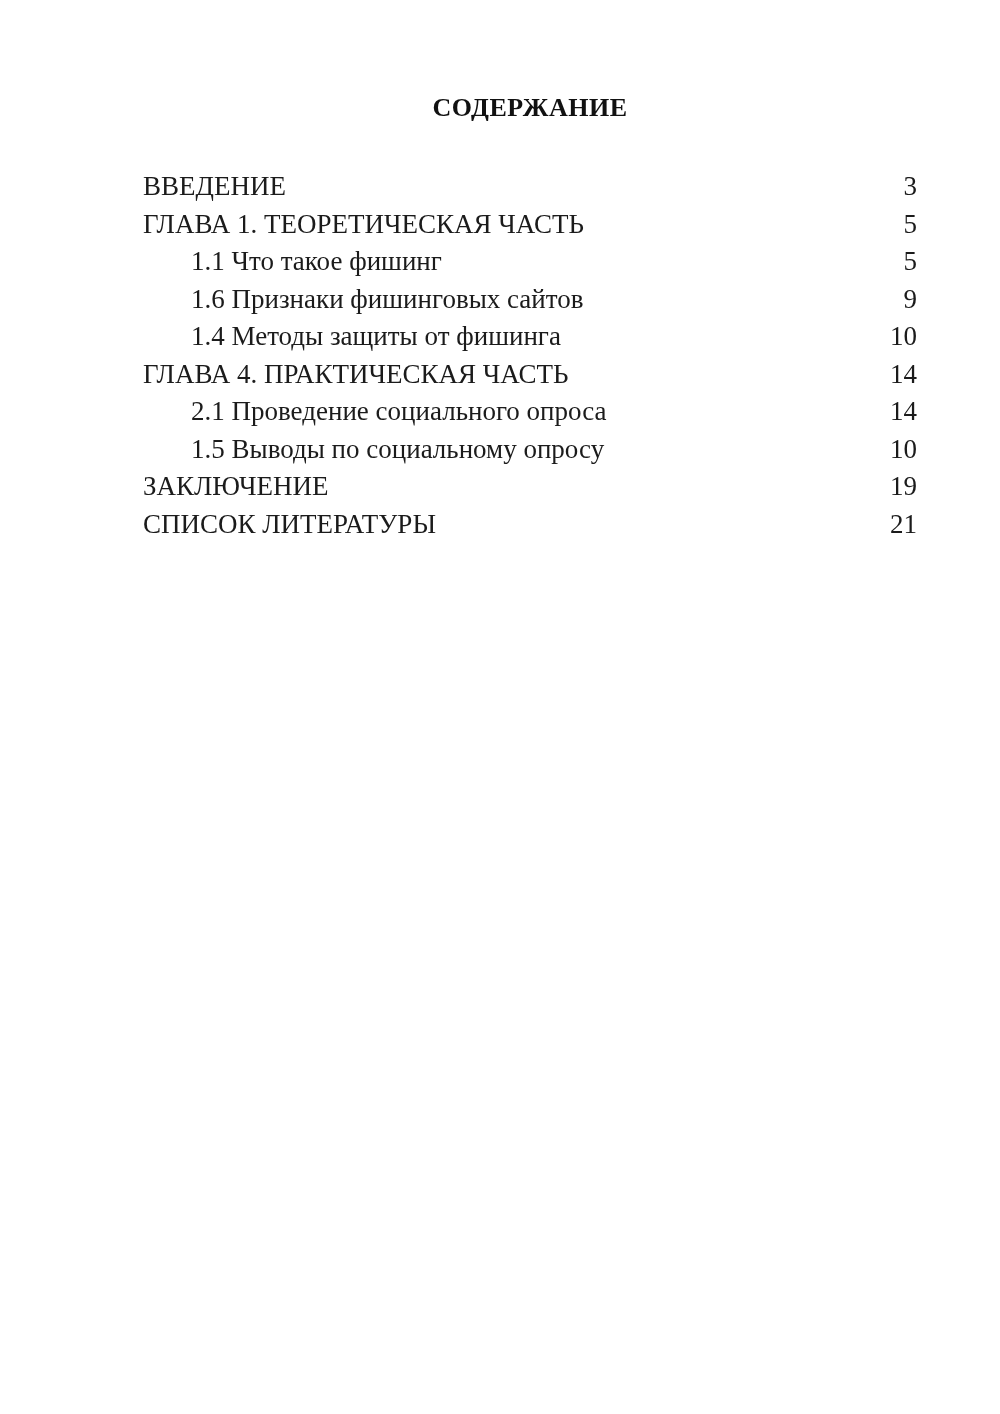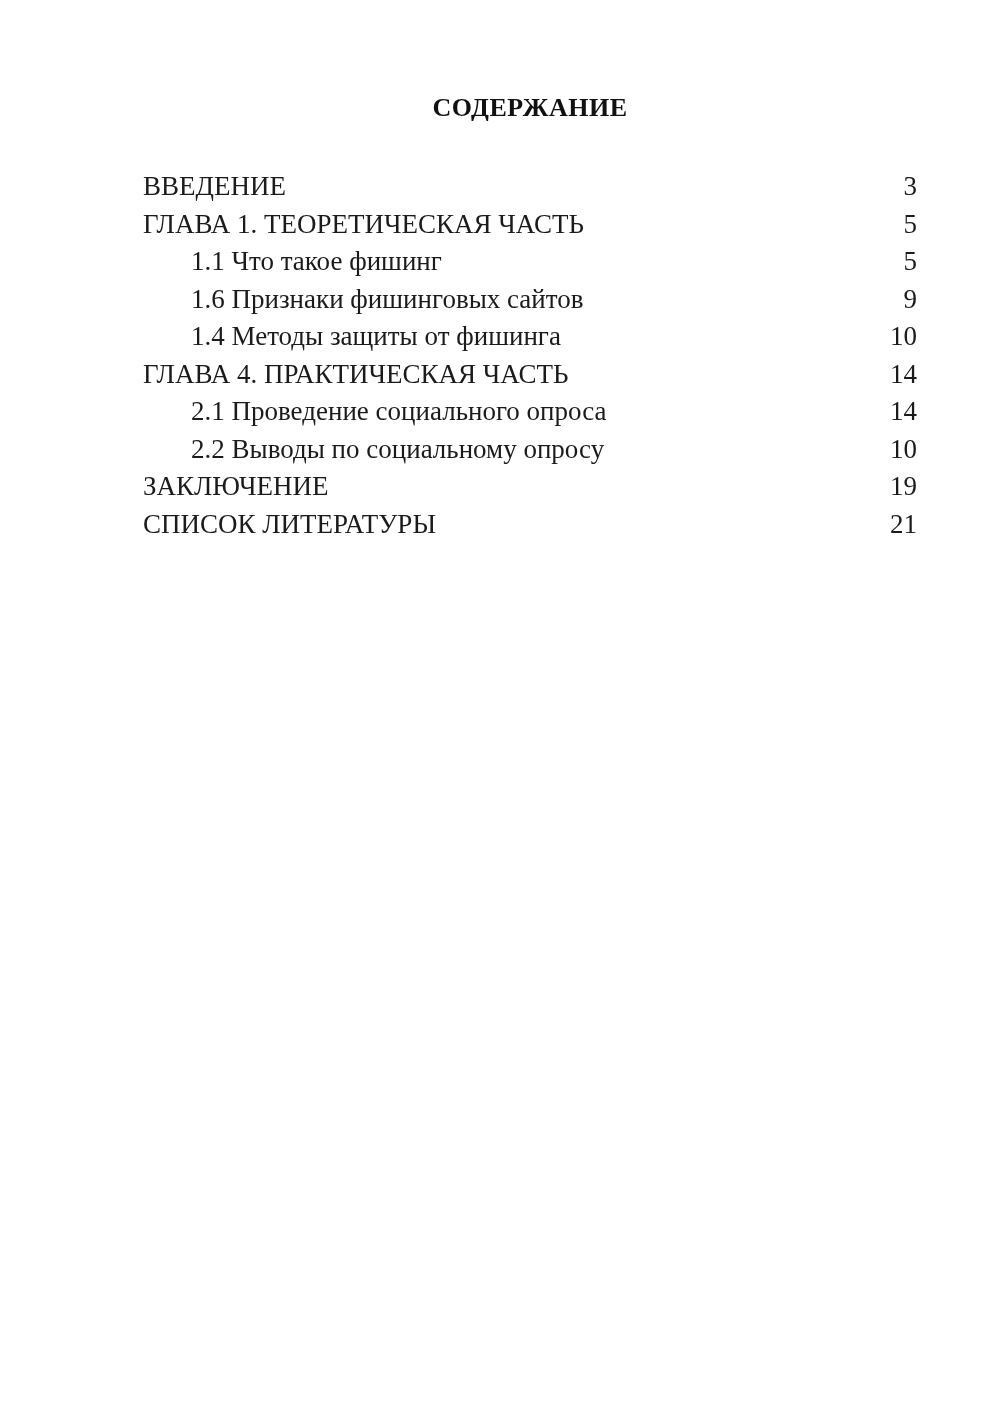--- a/index.html
+++ b/index.html
@@ -96,21 +96,21 @@
         </div>
         <div class="toc-row level-0">
           <span class="toc-label">ГЛАВА 4. ПРАКТИЧЕСКАЯ ЧАСТЬ</span>
           <span class="toc-page">14</span>
         </div>
         <div class="toc-row level-1">
           <span class="toc-label">2.1 Проведение социального опроса</span>
           <span class="toc-page">14</span>
         </div>
         <div class="toc-row level-1">
-          <span class="toc-label">2.2 Выводы по социальному опросу</span>
+          <span class="toc-label">1.5 Выводы по социальному опросу</span>
           <span class="toc-page">10</span>
         </div>
         <div class="toc-row level-0">
           <span class="toc-label">ЗАКЛЮЧЕНИЕ</span>
           <span class="toc-page">19</span>
         </div>
         <div class="toc-row level-0">
           <span class="toc-label">СПИСОК ЛИТЕРАТУРЫ</span>
           <span class="toc-page">21</span>
         </div>

